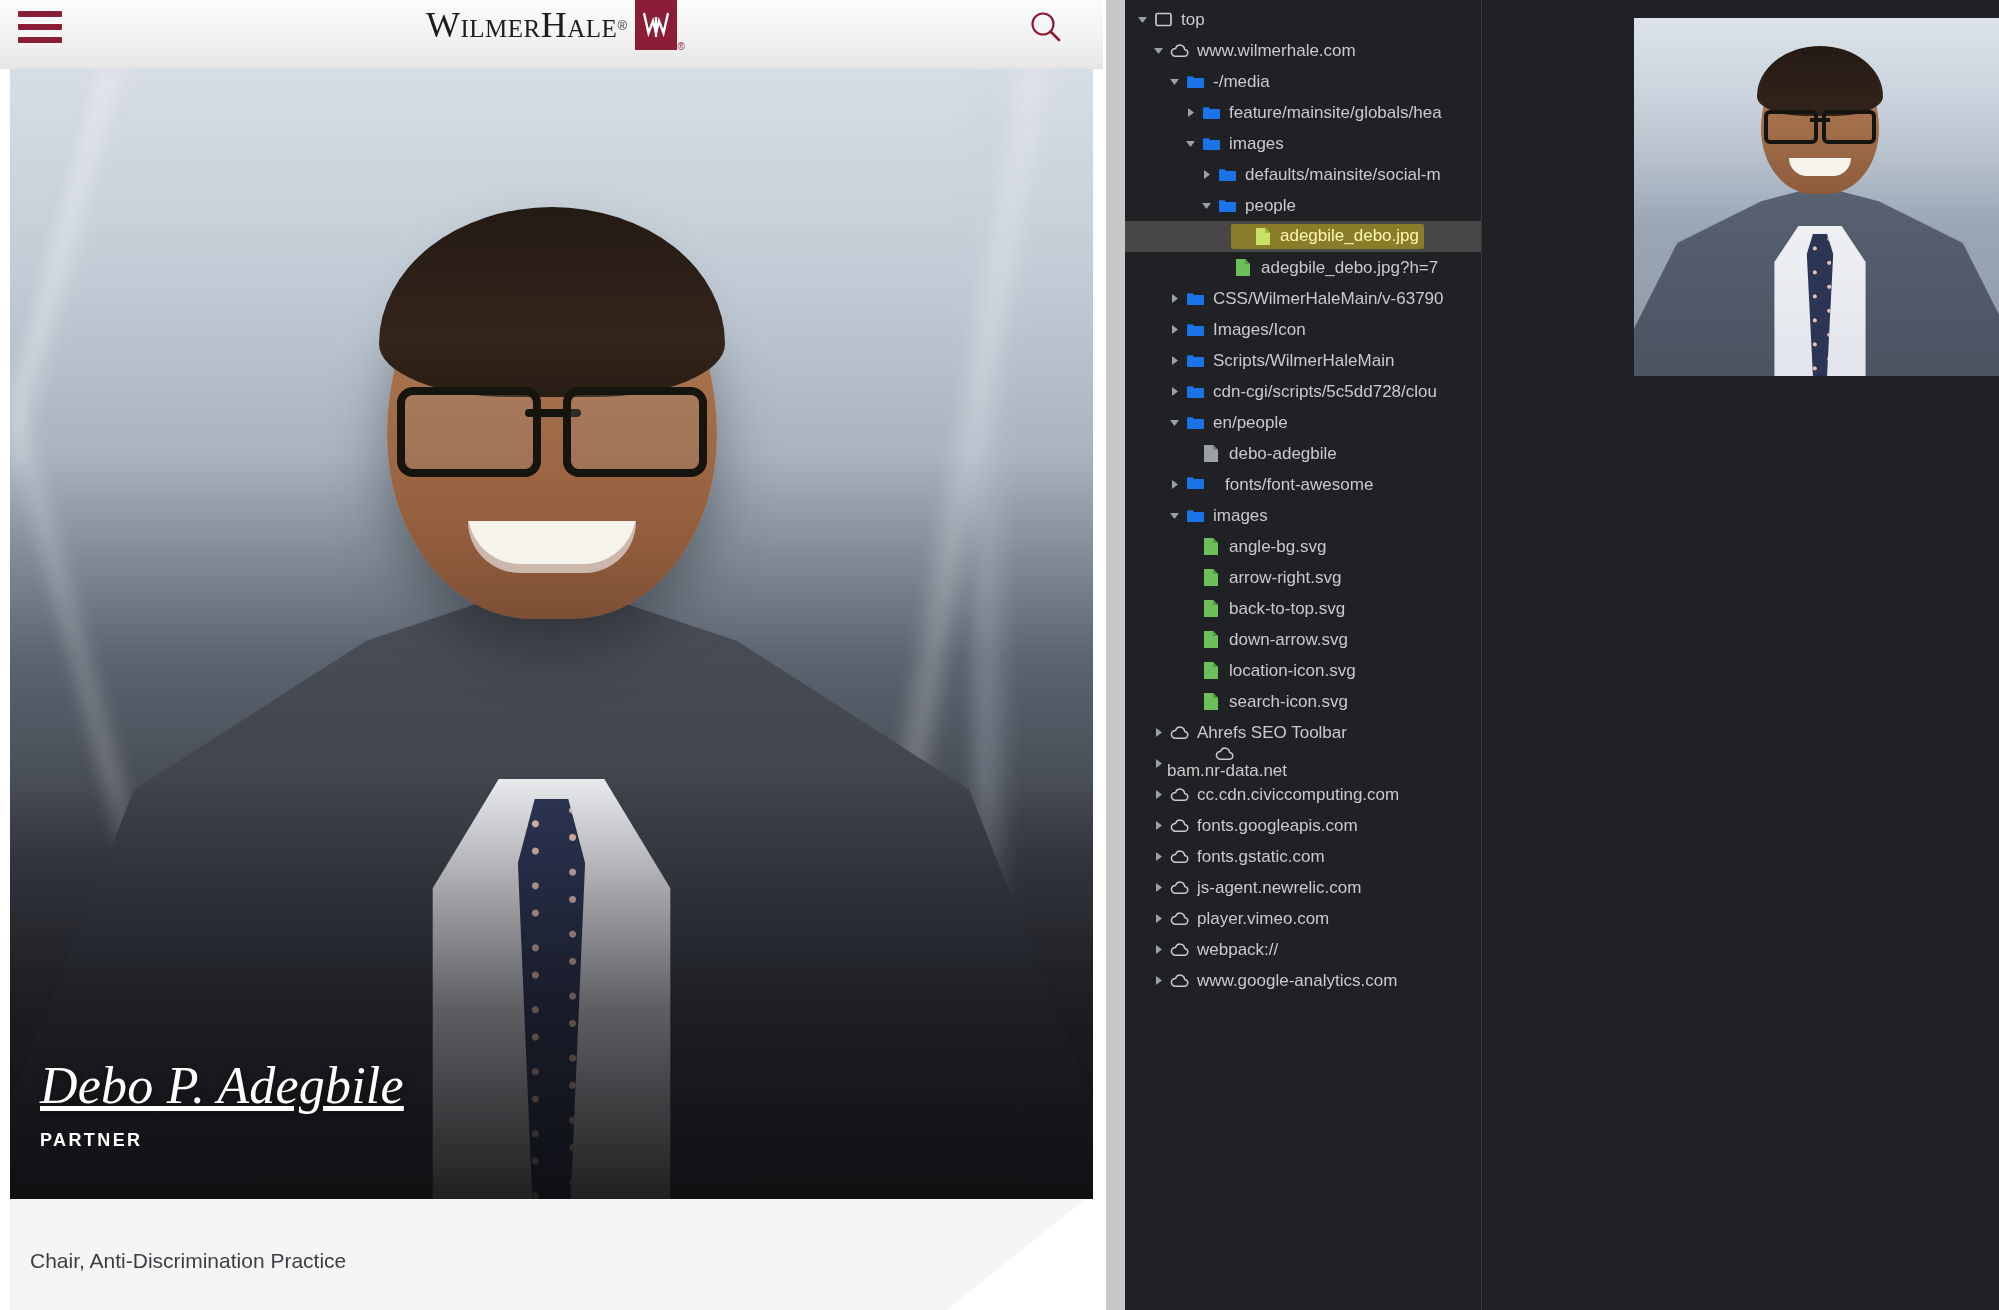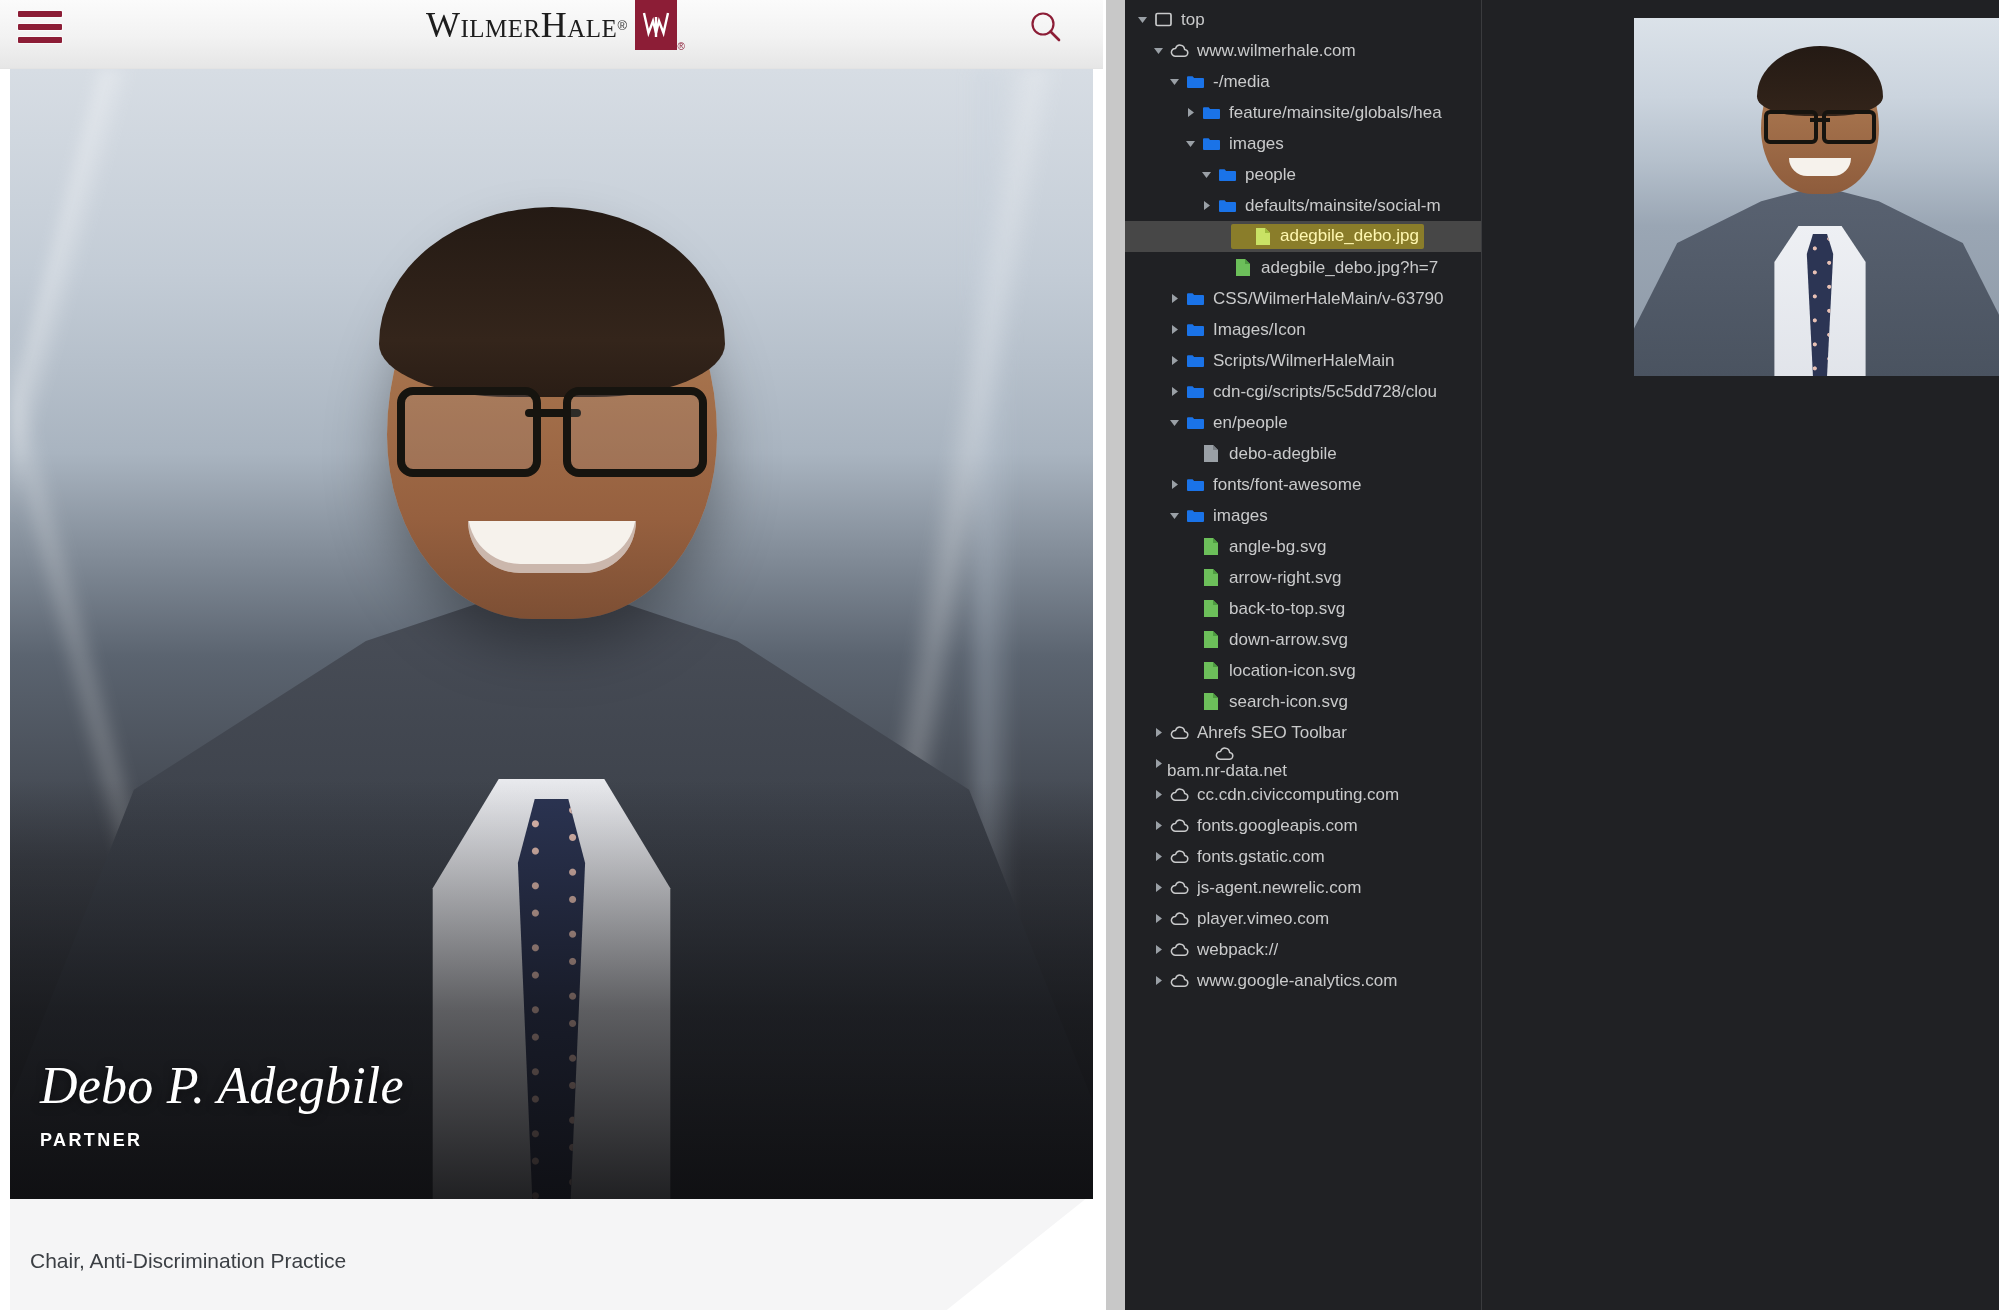--- a/index.html
+++ b/index.html
@@ -95,20 +95,21 @@
       radial-gradient(circle at 30% 62%, #e7c0b4 3px, transparent 4px),
       radial-gradient(circle at 70% 84%, #e7c0b4 3px, transparent 4px);
     background-size:62px 62px;}
   .hero-scrim{position:absolute;left:0;right:0;bottom:0;height:420px;
     background:linear-gradient(180deg,rgba(12,12,14,0) 0%, rgba(12,12,14,.62) 55%, rgba(12,12,14,.9) 100%);}
   .hero-caption{position:absolute;left:30px;bottom:48px;z-index:5;}
   .hero-name{
     font-family:"Liberation Serif",serif;font-style:italic;font-weight:400;
     font-size:52px;color:#ffffff;line-height:1.05;letter-spacing:.2px;
     text-shadow:0 2px 10px rgba(0,0,0,.5);
+    text-decoration:underline;
   }
   .hero-role{
     margin-top:16px;font-size:18px;font-weight:700;letter-spacing:2.4px;color:#ffffff;
   }
 
   .below-hero{
     position:absolute;left:10px;top:1199px;width:1083px;height:111px;
     background:#f5f5f6;overflow:hidden;
   }
   .angle-bg{position:absolute;right:0;top:0;width:200px;height:160px;
@@ -312,46 +313,46 @@
                   <path d="M1 3.2a1 1 0 0 1 1-1h4.6l1.5 1.8H17a1 1 0 0 1 1 1v8a1 1 0 0 1-1 1H2a1 1 0 0 1-1-1Z" fill="#1a73e8"></path>
                 </svg>
               </span>
               <span class="lbl">images</span>
             </span>
           </div>
           <div class="row">
             <span style="width: 72px; min-width: 72px;"></span>
             <span class="tw">
               <svg width="11" height="11" viewBox="0 0 11 11">
+                <path d="M3 1 L9 5.5 L3 10 Z" fill="#9aa0a6"></path>
+              </svg>
+            </span>
+            <span class="" style="display: flex; align-items: center;">
+              <span class="ico">
+                <svg width="19" height="15" viewBox="0 0 19 15">
+                  <path d="M1 3.2a1 1 0 0 1 1-1h4.6l1.5 1.8H17a1 1 0 0 1 1 1v8a1 1 0 0 1-1 1H2a1 1 0 0 1-1-1Z" fill="#1a73e8"></path>
+                </svg>
+              </span>
+              <span class="lbl">defaults/mainsite/social-m</span>
+            </span>
+          </div>
+          <div class="row">
+            <span style="width: 72px; min-width: 72px;"></span>
+            <span class="tw">
+              <svg width="11" height="11" viewBox="0 0 11 11">
                 <path d="M1 3 L10 3 L5.5 9 Z" fill="#9aa0a6"></path>
               </svg>
             </span>
             <span class="" style="display: flex; align-items: center;">
               <span class="ico">
                 <svg width="19" height="15" viewBox="0 0 19 15">
                   <path d="M1 3.2a1 1 0 0 1 1-1h4.6l1.5 1.8H17a1 1 0 0 1 1 1v8a1 1 0 0 1-1 1H2a1 1 0 0 1-1-1Z" fill="#1a73e8"></path>
                 </svg>
               </span>
               <span class="lbl">people</span>
-            </span>
-          </div>
-          <div class="row">
-            <span style="width: 72px; min-width: 72px;"></span>
-            <span class="tw">
-              <svg width="11" height="11" viewBox="0 0 11 11">
-                <path d="M3 1 L9 5.5 L3 10 Z" fill="#9aa0a6"></path>
-              </svg>
-            </span>
-            <span class="" style="display: flex; align-items: center;">
-              <span class="ico">
-                <svg width="19" height="15" viewBox="0 0 19 15">
-                  <path d="M1 3.2a1 1 0 0 1 1-1h4.6l1.5 1.8H17a1 1 0 0 1 1 1v8a1 1 0 0 1-1 1H2a1 1 0 0 1-1-1Z" fill="#1a73e8"></path>
-                </svg>
-              </span>
-              <span class="lbl">defaults/mainsite/social-m</span>
             </span>
           </div>
           <div class="row sel">
             <span style="width: 88px; min-width: 88px;"></span>
             <span class="tw"></span>
             <span class="hl" style="display: flex; align-items: center; padding-left: 20px;">
               <span class="ico">
                 <svg width="16" height="19" viewBox="0 0 16 19">
                   <path d="M1 1h9l5 5v12H1Z" fill="#c9e265"></path>
                   <path d="M10 1l5 5h-5Z" fill="#9fbb3c"></path>
@@ -466,21 +467,21 @@
               <span class="lbl">debo-adegbile</span>
             </span>
           </div>
           <div class="row">
             <span style="width: 40px; min-width: 40px;"></span>
             <span class="tw">
               <svg width="11" height="11" viewBox="0 0 11 11">
                 <path d="M3 1 L9 5.5 L3 10 Z" fill="#9aa0a6"></path>
               </svg>
             </span>
-            <span class="" style="display: flex; align-items: center;">
+            <span class="" style="display: flex; align-items: flex-start; gap: 12px;">
               <span class="ico">
                 <svg width="19" height="15" viewBox="0 0 19 15">
                   <path d="M1 3.2a1 1 0 0 1 1-1h4.6l1.5 1.8H17a1 1 0 0 1 1 1v8a1 1 0 0 1-1 1H2a1 1 0 0 1-1-1Z" fill="#1a73e8"></path>
                 </svg>
               </span>
               <span class="lbl">fonts/font-awesome</span>
             </span>
           </div>
           <div class="row">
             <span style="width: 40px; min-width: 40px;"></span>

